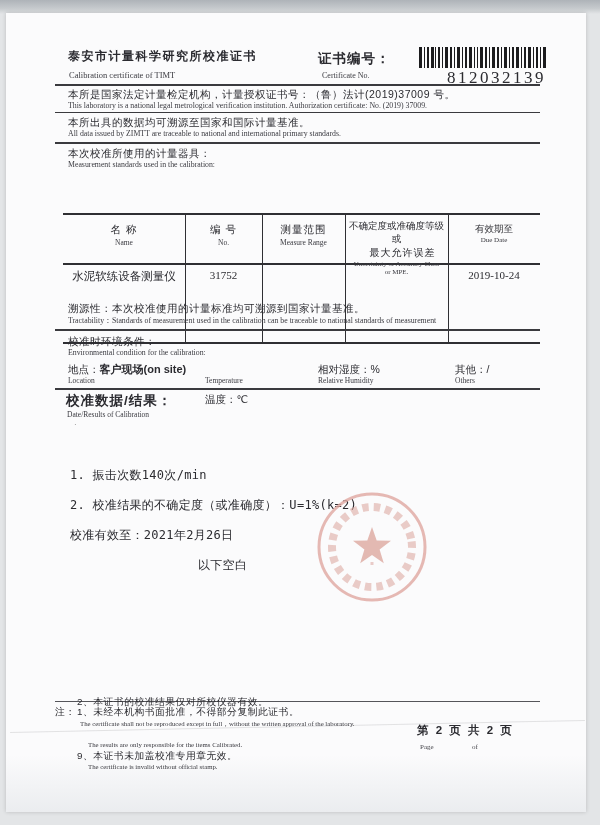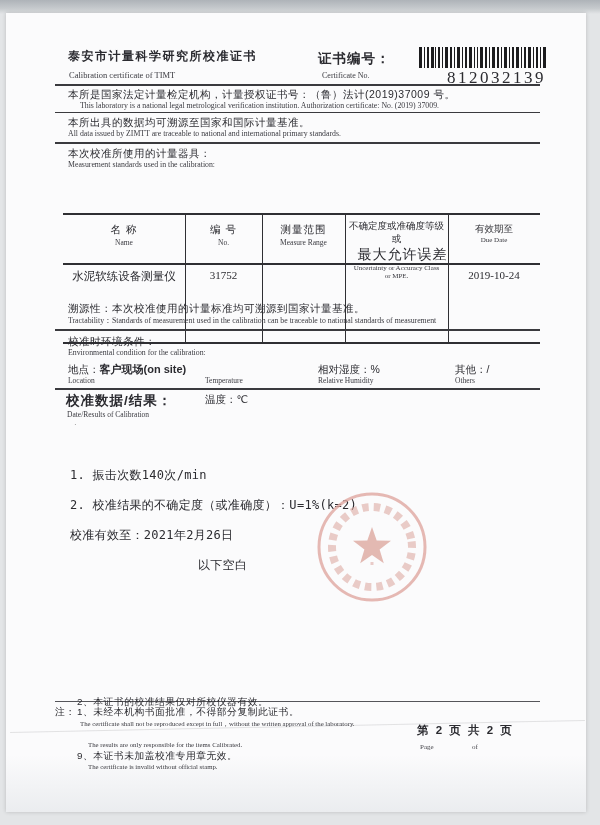--- a/index.html
+++ b/index.html
@@ -115,21 +115,21 @@
       <rect x="117" y="0" width="2" height="21"></rect>
         <rect x="121" y="0" width="1" height="21"></rect>
       <rect x="124" y="0" width="3" height="21"></rect>
     </g>
   </svg>
 </div>
 <div class="abs certno-val">812032139</div>
 
 <div class="rule r1"></div>
 <div class="abs cn stmt-cn" style="left:68px;top:88px;">本所是国家法定计量检定机构，计量授权证书号：（鲁）法计(2019)37009 号。</div>
-<div class="abs en stmt-en" style="left:68px;top:101px;margin-left:12px;">This laboratory is a national legal metrological verification institution. Authorization certificate: No. (2019) 37009.</div>
+<div class="abs en stmt-en" style="left:68px;top:101px;">This laboratory is a national legal metrological verification institution. Authorization certificate: No. (2019) 37009.</div>
 <div class="rule r2"></div>
 <div class="abs cn stmt-cn" style="left:68px;top:116px;">本所出具的数据均可溯源至国家和国际计量基准。</div>
 <div class="abs en stmt-en" style="left:68px;top:129px;">All data issued by ZIMTT are traceable to national and international primary standards.</div>
 <div class="rule r3"></div>
 
 <div class="abs cn stmt-cn" style="left:68px;top:147px;">本次校准所使用的计量器具：</div>
 <div class="abs en stmt-en" style="left:68px;top:160px;">Measurement standards used in the calibration:</div>
 
 <div class="tbl">
   <div class="v v1"></div>
@@ -149,21 +149,21 @@
   <div class="hc" style="left:199px;top:8px;width:83px;">
     <span class="cn">测量范围</span>
     <span class="en">Measure Range</span>
   </div>
   <div class="hc hc4" style="left:385px;top:8px;width:92px;">
     <span class="cn">有效期至</span>
     <span class="en">Due Date</span>
   </div>
   <div class="hc hc4" style="left:282px;top:5px;width:103px;">
     <span class="cn">不确定度或准确度等级或</span>
-    <span class="cn" style="font-size:14px;letter-spacing:1px;padding-left:12px;">最大允许误差</span>
+    <span class="cn" style="font-size:10px;letter-spacing:1px;padding-left:12px;">最大允许误差</span>
     <span class="en">Uncertainty or Accuracy Class</span>
     <span class="en">or MPE.</span>
   </div>
 
   <div class="cell cn" style="left:0;width:122px;font-size:11.5px;">水泥软练设备测量仪</div>
   <div class="cell en" style="left:122px;width:77px;color:#2b2b30;">31752</div>
   <div class="cell en" style="left:199px;width:83px;"></div>
   <div class="cell en" style="left:282px;width:103px;"></div>
   <div class="cell en" style="left:385px;width:92px;color:#2b2b30;">2019-10-24</div>
 </div>

